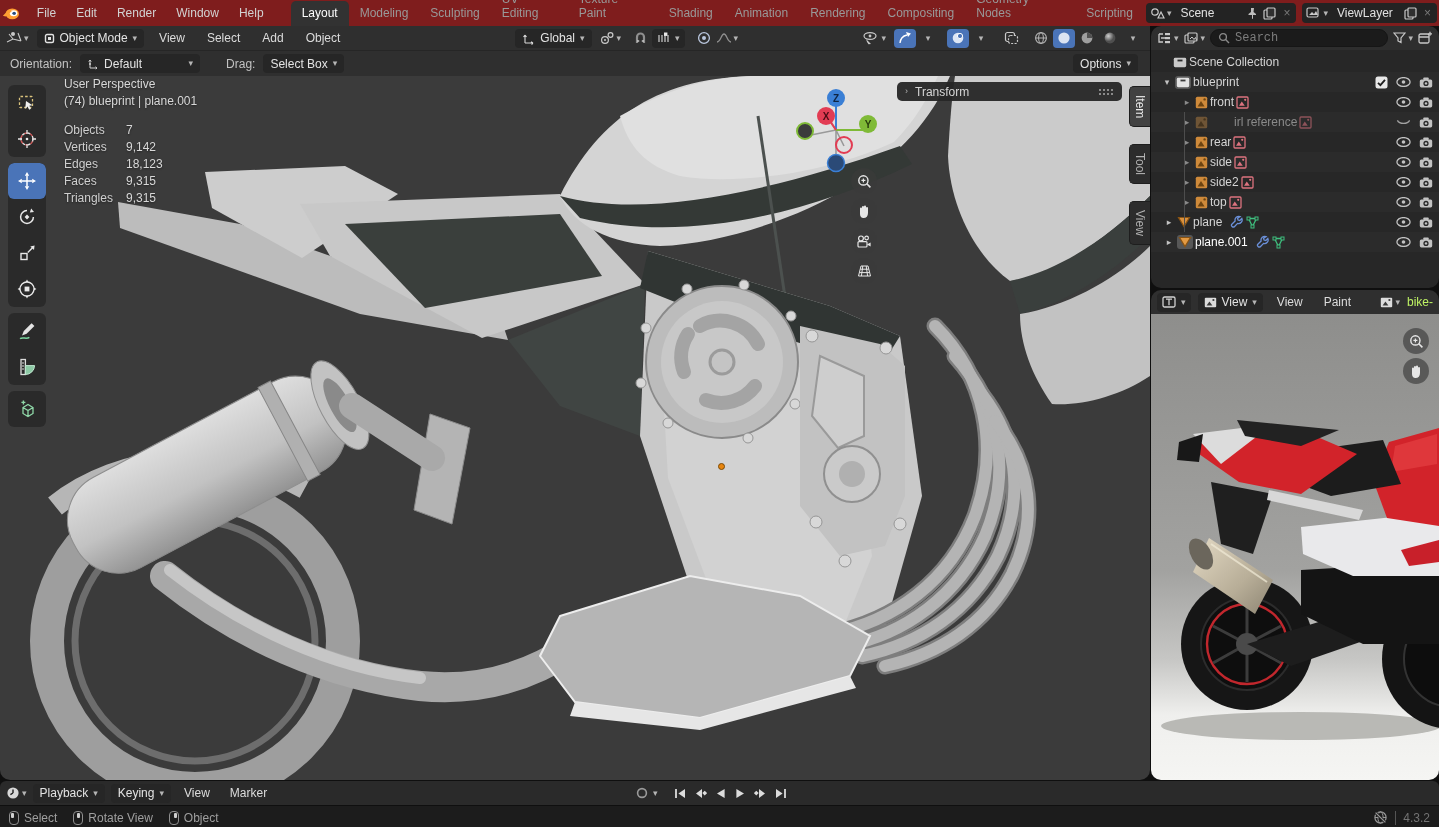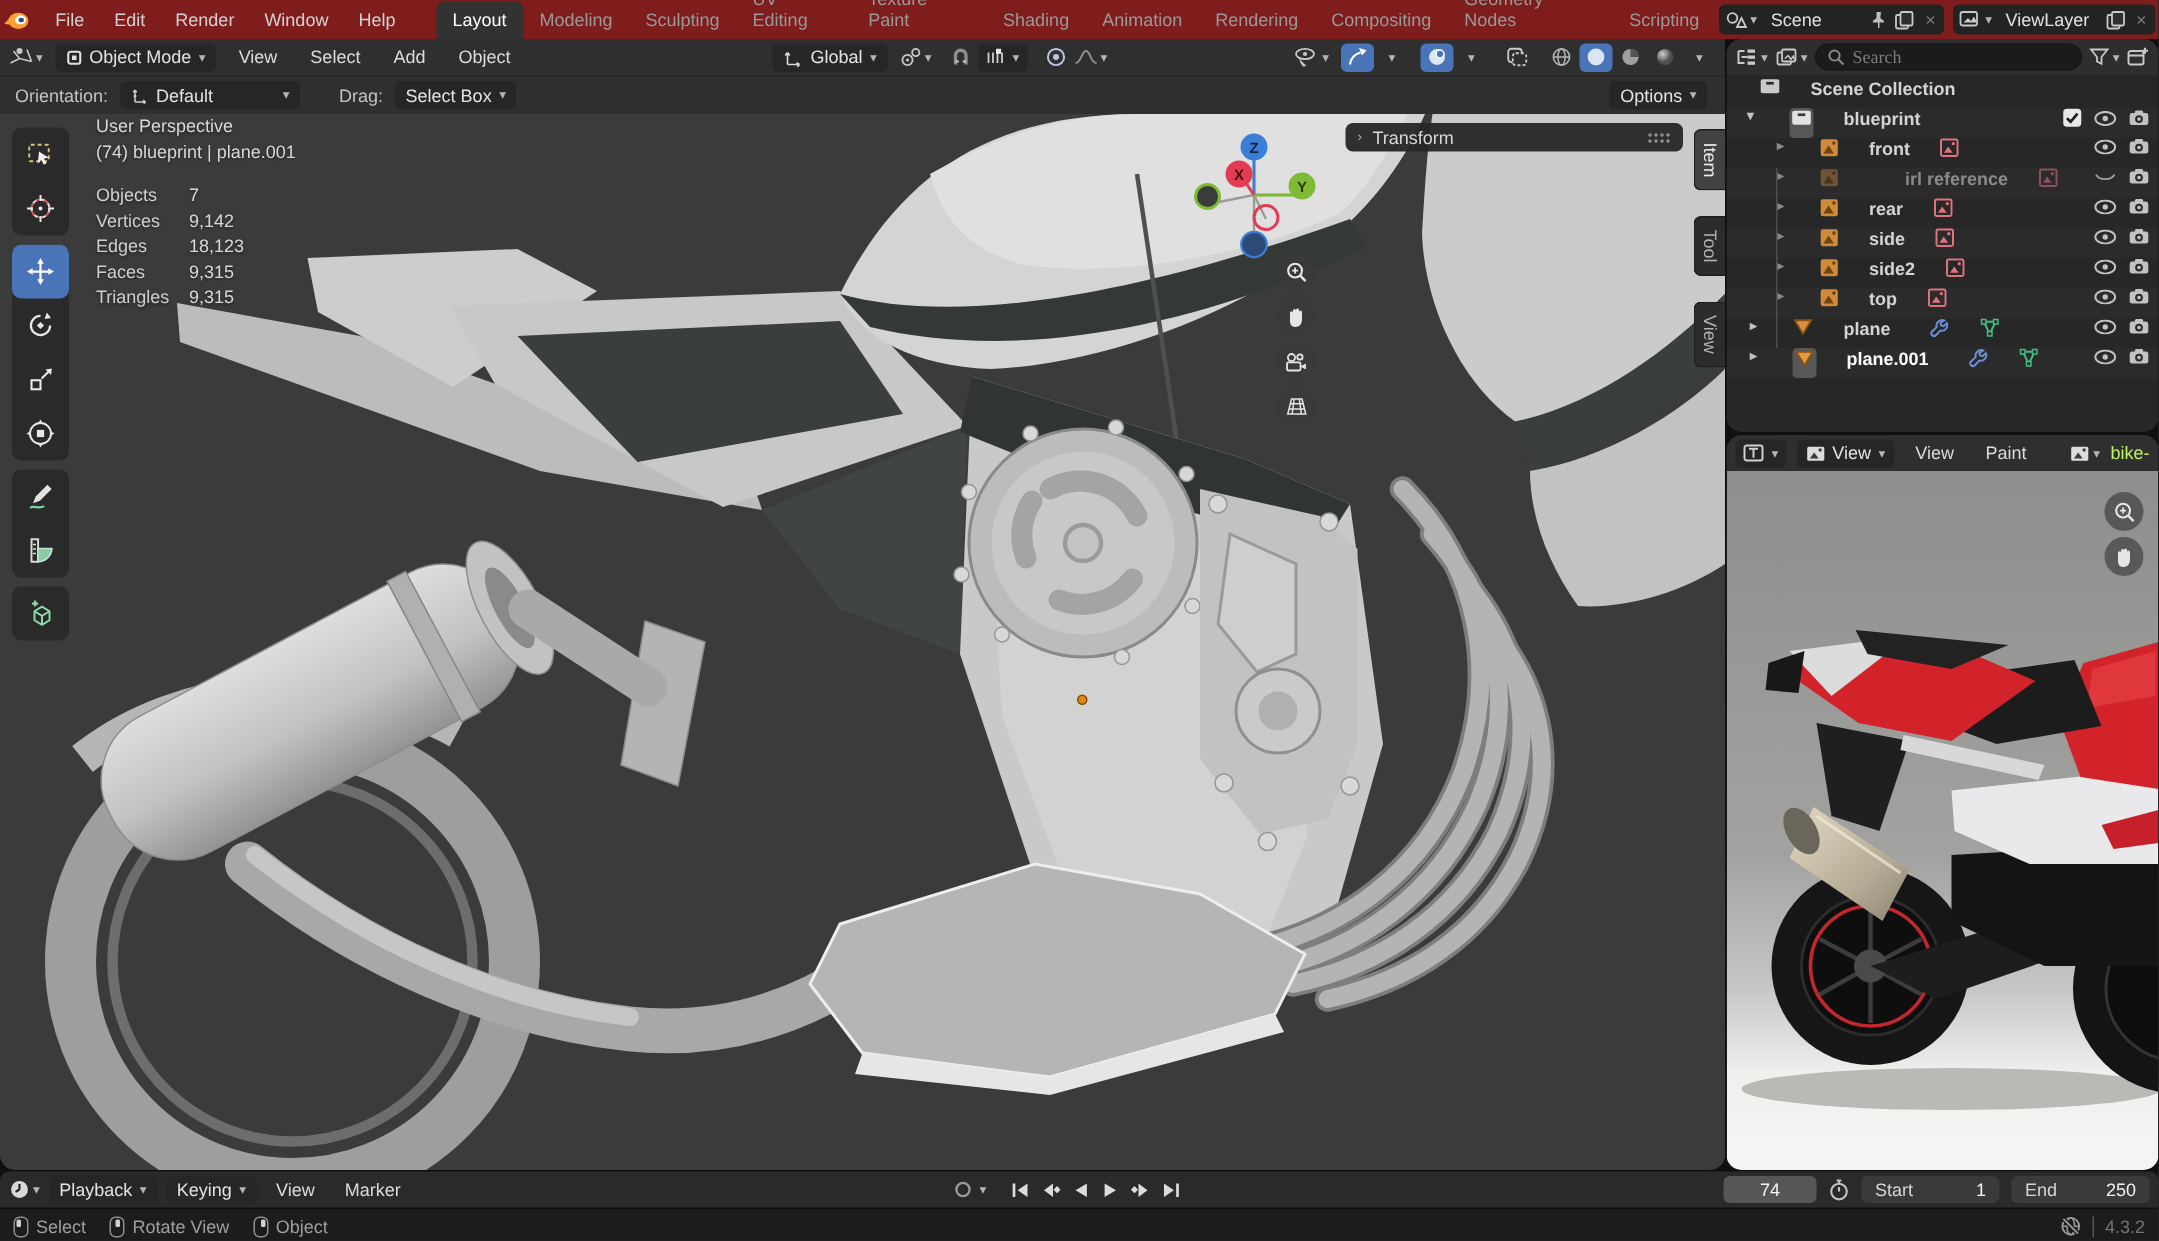--- a/index.html
+++ b/index.html
@@ -49,24 +49,24 @@
   .sidetabs{position:absolute;right:0;top:10px;display:flex;flex-direction:column;gap:17px;z-index:6;}
   .stab{writing-mode:vertical-rl;padding:8px 3px;background:#2c2c2c;color:#b2b2b2;border-radius:5px 0 0 5px;border:1px solid #1e1e1e;border-right:none;font-size:12px;}
   .stab.active{background:#424242;color:#ececec;}
   .navbtn{position:absolute;width:26px;height:26px;border-radius:50%;background:rgba(58,58,58,.65);display:flex;align-items:center;justify-content:center;z-index:5;}
   .origin-dot{position:absolute;left:718px;top:387px;width:7px;height:7px;border-radius:50%;background:#e8850d;border:1px solid #7a4a08;z-index:4;}
   .gizmo{position:absolute;left:792px;top:8px;z-index:5;}
   
   .outliner{height:262px;display:flex;flex-direction:column;border-radius:10px;overflow:hidden;}
   .ol-header{height:24px;background:#2e2e2e;display:flex;align-items:center;padding:0 6px;gap:5px;}
   .search{flex:1;display:flex;align-items:center;background:#1b1b1b;border:1px solid #161616;border-radius:10px;height:18px;padding:0 7px;gap:5px;}
-  .search input{flex:1;background:transparent;border:none;outline:none;color:#737373;font-family:Liberation Serif, serif;font-size:12px;width:60px;}
+  .search input{flex:1;background:transparent;border:none;outline:none;color:#737373;font-family:Liberation Mono, monospace;font-size:12px;width:60px;}
   .search input::placeholder{color:#7d7d7d;}
   .ol-body{flex:1;background:#272727;position:relative;padding-top:2px;}
-  .ol-row{height:20px;display:flex;gap:20px;padding-left:6px;position:relative;font-weight:bold;}
+  .ol-row{height:20px;display:flex;align-items:center;gap:2px;padding-left:6px;position:relative;}
   .ol-row.alt{background:#2b2b2b;}
   .chev{width:12px;text-align:center;font-size:9px;color:#c2c2c2;flex:none;}
   .chev.dim{color:#8a8a8a;}
   .olname{color:#d4d4d4;white-space:nowrap;}
   .olname.faded{color:#8a8a8a;padding-left:24px;}
   .olname.activeobj{color:#ffffff;}
   .chip{background:#575757;border-radius:3px;padding:1px;display:flex;}
   .ol-right{position:absolute;right:6px;display:flex;align-items:center;gap:8px;}
   .vline{position:absolute;left:33px;top:62px;width:1px;height:120px;background:#4d4d4d;z-index:1;}
   
@@ -1037,36 +1037,20 @@
           <rect x="0.6" y="3.4" width="3.4" height="3.4" transform="rotate(45 2.3 5.1)" fill="#dcdcdc"></rect>
         </svg>
     </span>
     <span class="tbtn">
       <svg width="13" height="11" viewBox="0 0 13 11">
           <path d="M11 1 V10" stroke="#dcdcdc" stroke-width="1.8"></path>
           <path d="M2 1 L8.6 5.5 L2 10 Z" fill="#dcdcdc"></path>
         </svg>
     </span>
   </div>
-  <div class="tl-right">
-    <span class="frame-pill">74</span>
-    <svg width="14" height="15" viewBox="0 0 14 15">
-        <circle cx="7" cy="8.4" r="5.2" fill="none" stroke="#c2c2c2" stroke-width="1.4"></circle>
-        <path d="M7 8.4 L7 5.4" stroke="#c2c2c2" stroke-width="1.4"></path>
-        <path d="M5.4 1 h3.2 M7 1 v2" stroke="#c2c2c2" stroke-width="1.4"></path>
-      </svg>
-    <span class="range-pill" style="width:92px;">
-      <span>Start</span>
-      <span class="v">1</span>
-    </span>
-    <span class="range-pill" style="width:92px;">
-      <span>End</span>
-      <span class="v">250</span>
-    </span>
-  </div>
 </div>
 
 <div class="statusbar">
   <span class="hint">
     <span class="mouse l">
         <i></i>
       </span>
     <span>Select</span>
   </span>
   <span class="hint">

